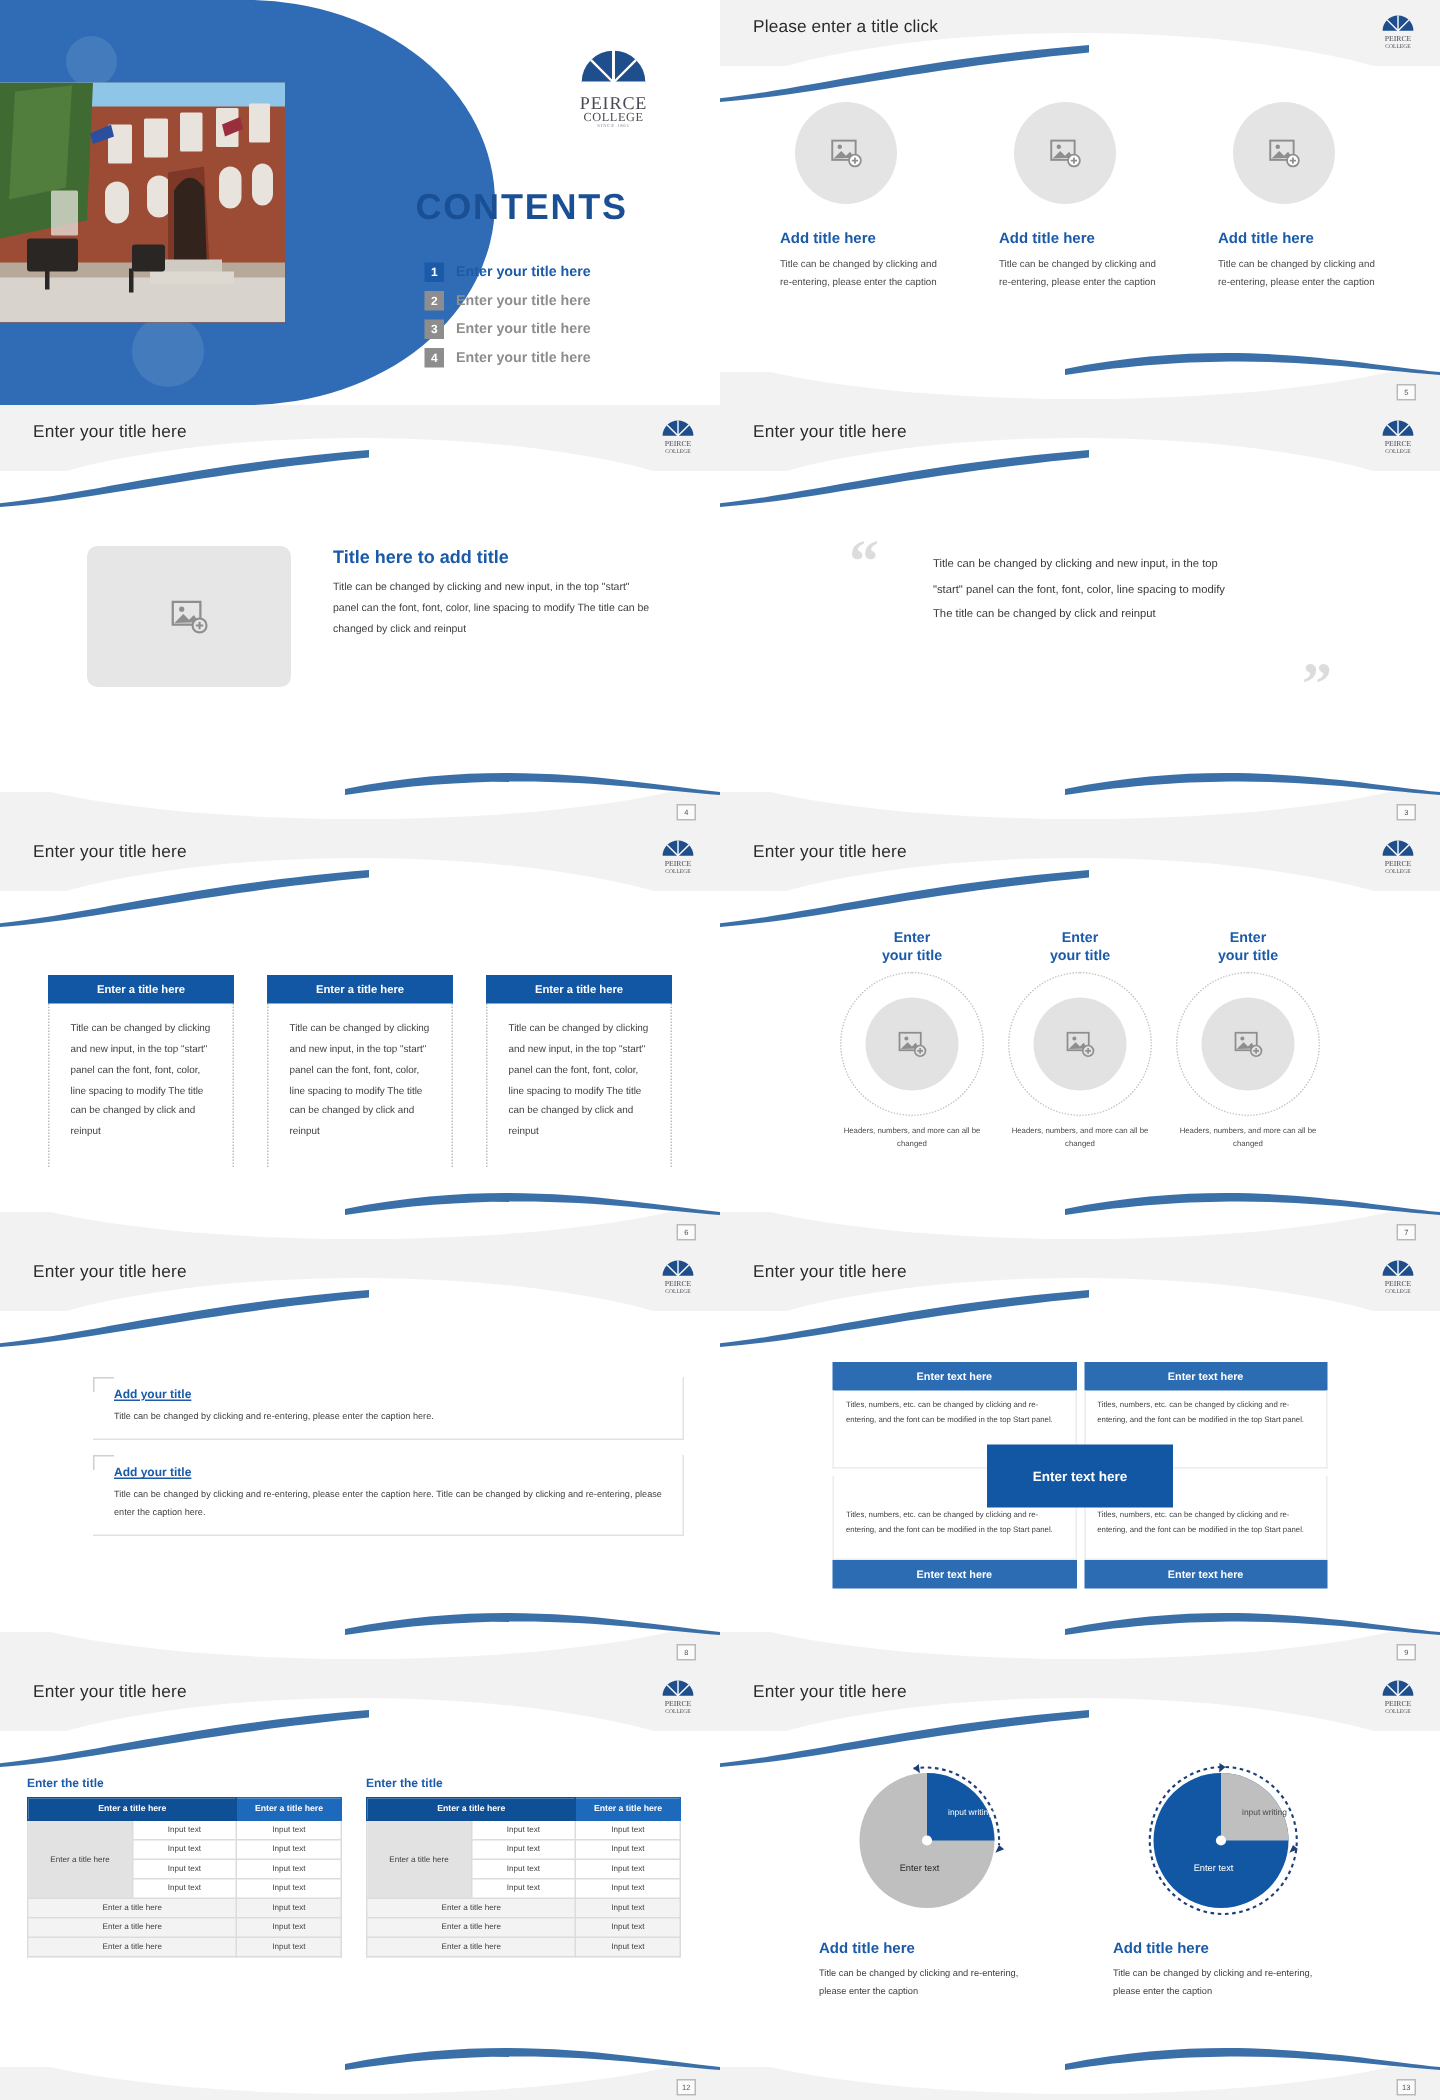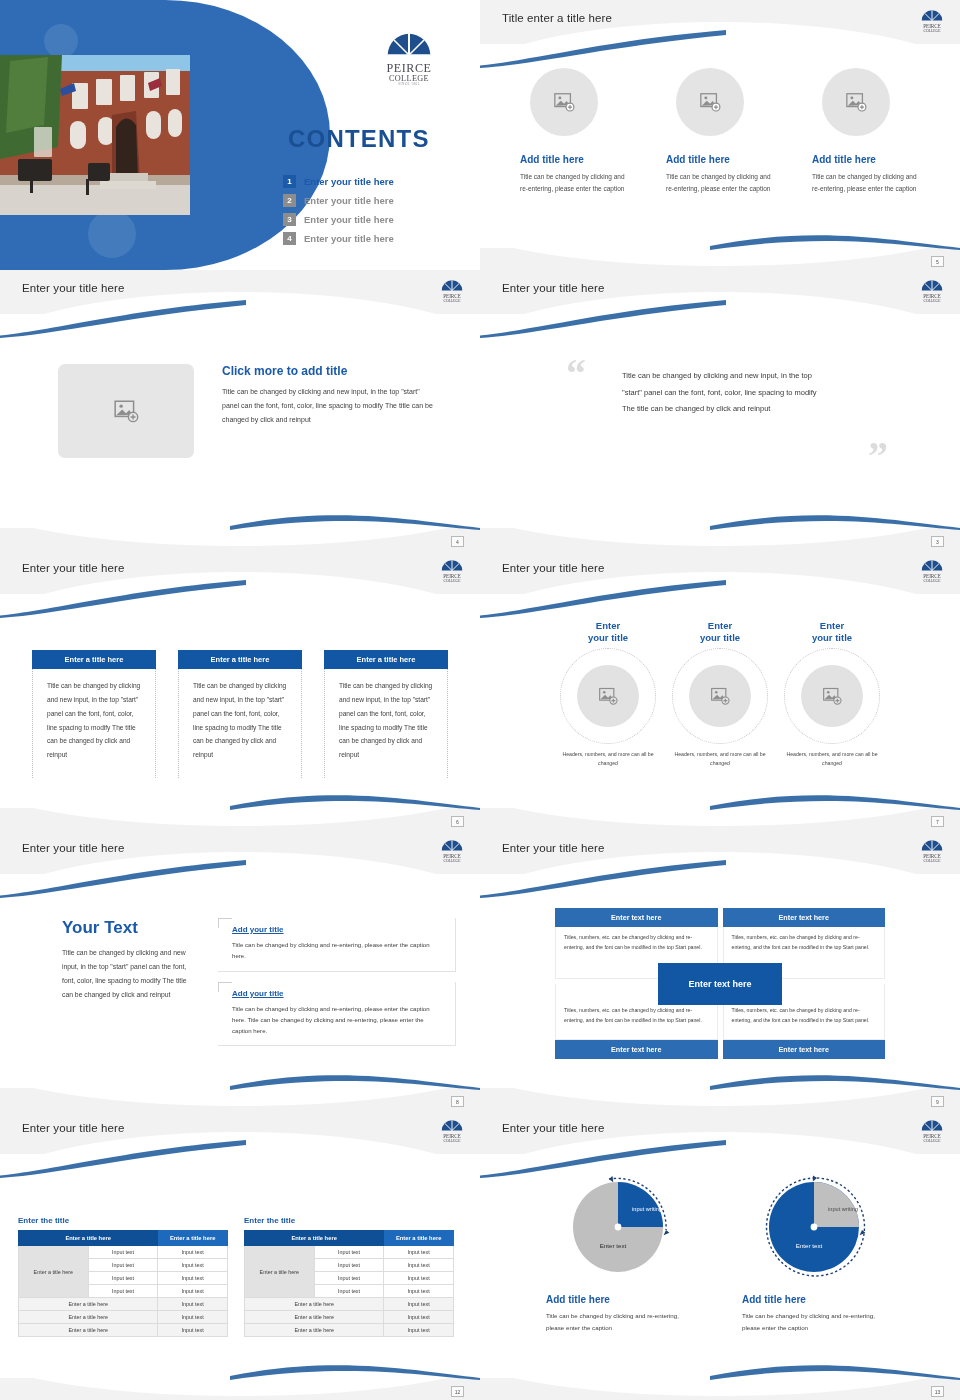--- a/index.html
+++ b/index.html
@@ -85,21 +85,21 @@
   .cover-blue::before { width: 34px; height: 34px; left: 44px; top: 24px; }
   .cover-blue::after  { width: 48px; height: 48px; left: 88px; top: 210px; }
   .cover-photo {
     position: absolute; left: 0; top: 55px; width: 190px; height: 160px;
     overflow: hidden;
     background: linear-gradient(#8ec4e6 0%, #8ec4e6 14%, #9b4a32 14%, #8a3f2b 100%);
   }
   .brick { position:absolute; inset:0; }
   .cover-logo { position: absolute; right: 42px; top: 26px; width: 58px; height: 60px; }
   .cover-heading {
-    position: absolute; left: 288px; top: 125px;
+    position: absolute; left: 277px; top: 125px;
     font-size: 24px; font-weight: 700; color: #1a4f93; letter-spacing: 1.2px;
   }
   .toc { position: absolute; left: 283px; top: 172px; }
   .toc-row { display:flex; align-items:center; gap:8px; height:19px; }
   .toc-num {
     width: 13px; height: 13px; background: #8d8d8d; color:#fff;
     font-size: 8px; font-weight: 700; display:flex; align-items:center; justify-content:center;
   }
   .toc-row.active .toc-num { background: #1a5aa8; }
   .toc-label { font-size: 9.5px; font-weight: 700; color: #8d8d8d; }
@@ -193,21 +193,21 @@
   .s8-center {
     position:absolute; left: 50%; top: 50%; transform: translate(-50%,-50%);
     width: 124px; height: 42px; background:#1257a3; color:#fff;
     display:flex; align-items:center; justify-content:center;
     font-size: 9px; font-weight:700; z-index: 3;
   }
 
   
   .s9-wrap { display:flex; justify-content:space-between; padding: 22px 26px 0 18px; gap: 16px; }
   .s9-block { width: 212px; }
-  .s9-title { font-size: 8px; font-weight:700; color:#1a5aa8; margin-bottom: 5px; margin-top: 32px; }
+  .s9-title { font-size: 8px; font-weight:700; color:#1a5aa8; margin-bottom: 5px; }
   table.tbl { border-collapse: collapse; width: 100%; table-layout: fixed; }
   table.tbl th {
     background: #0f4f96; color:#fff; font-size: 5.8px; font-weight:700;
     padding: 4px 0; text-align:center; border: 1px solid #0f4f96;
   }
   table.tbl th.alt { background:#1d69bb; border-color:#1d69bb; }
   table.tbl td {
     font-size: 5.4px; color:#3d3d3d; text-align:center; padding: 3px 0;
     border: 1px solid #dcdcdc; background:#fff;
   }
@@ -302,21 +302,21 @@
       <div class="toc-row">
         <span class="toc-num">4</span>
         <span class="toc-label">Enter your title here</span>
       </div>
     </div>
   </div>
 
   <div class="slide">
     <div class="hdr-band"></div>
     <div class="hdr-curve"></div>
-    <div class="slide-title">Title enter a title here</div>
+    <div class="slide-title">Please enter a title click</div>
     <svg class="swoosh-top" viewBox="0 0 250 38" preserveAspectRatio="none">
       <path d="M0 36 C60 30 130 10 250 0 L250 5 C135 16 62 34 4 38 Z" fill="#3b6fa8"></path>
     </svg>
     <div class="body-area">
       <div class="three-col">
         <div class="tc-item">
           <div class="tc-circle">
             <svg width="22" height="22" viewBox="0 0 24 24">
               <rect x="2" y="3" width="17" height="14" fill="none" stroke="#8e8e8e" stroke-width="1.4"></rect>
               <circle cx="7.5" cy="7.5" r="1.6" fill="#8e8e8e"></circle>
@@ -388,21 +388,21 @@
         <div class="s3-img">
           <svg width="26" height="26" viewBox="0 0 24 24">
             <rect x="2" y="3" width="17" height="14" fill="none" stroke="#8e8e8e" stroke-width="1.4"></rect>
             <circle cx="7.5" cy="7.5" r="1.6" fill="#8e8e8e"></circle>
             <path d="M3 16 L8.5 10.5 L12 14 L15 11 L18 15.5 Z" fill="#8e8e8e"></path>
             <circle cx="18.5" cy="17.5" r="4.3" fill="#e6e6e6" stroke="#8e8e8e" stroke-width="1.3"></circle>
             <path d="M18.5 15.2 v4.6 M16.2 17.5 h4.6" stroke="#8e8e8e" stroke-width="1.3"></path>
           </svg>
         </div>
         <div>
-          <div class="s3-title">Click more to add title</div>
+          <div class="s3-title">Title here to add title</div>
           <div class="s3-desc">Title can be changed by clicking and new input, in the top "start" panel can the font, font, color, line spacing to modify The title can be changed by click and reinput</div>
         </div>
       </div>
     </div>
     <svg class="swoosh-bot" viewBox="0 0 250 34" preserveAspectRatio="none">
       <path d="M250 32 C190 26 110 8 0 30 L0 34 C120 16 192 30 250 34 Z" fill="#3b6fa8"></path>
     </svg>
     <div class="foot-band"></div>
     <div class="foot-curve"></div>
     <div class="mini-logo">
@@ -578,24 +578,20 @@
 
   <div class="slide">
     <div class="hdr-band"></div>
     <div class="hdr-curve"></div>
     <div class="slide-title">Enter your title here</div>
     <svg class="swoosh-top" viewBox="0 0 250 38" preserveAspectRatio="none">
       <path d="M0 36 C60 30 130 10 250 0 L250 5 C135 16 62 34 4 38 Z" fill="#3b6fa8"></path>
     </svg>
     <div class="body-area">
       <div class="s7-wrap">
-        <div class="s7-left">
-          <div class="s7-big">Your Text</div>
-          <div class="s7-desc">Title can be changed by clicking and new input, in the top "start" panel can the font, font, color, line spacing to modify The title can be changed by click and reinput</div>
-        </div>
         <div class="s7-right">
           <div class="s7-box">
             <div class="s7-box-title">Add your title</div>
             <div class="s7-box-desc">Title can be changed by clicking and re-entering, please enter the caption here.</div>
           </div>
           <div class="s7-box">
             <div class="s7-box-title">Add your title</div>
             <div class="s7-box-desc">Title can be changed by clicking and re-entering, please enter the caption here. Title can be changed by clicking and re-entering, please enter the caption here.</div>
           </div>
         </div>

